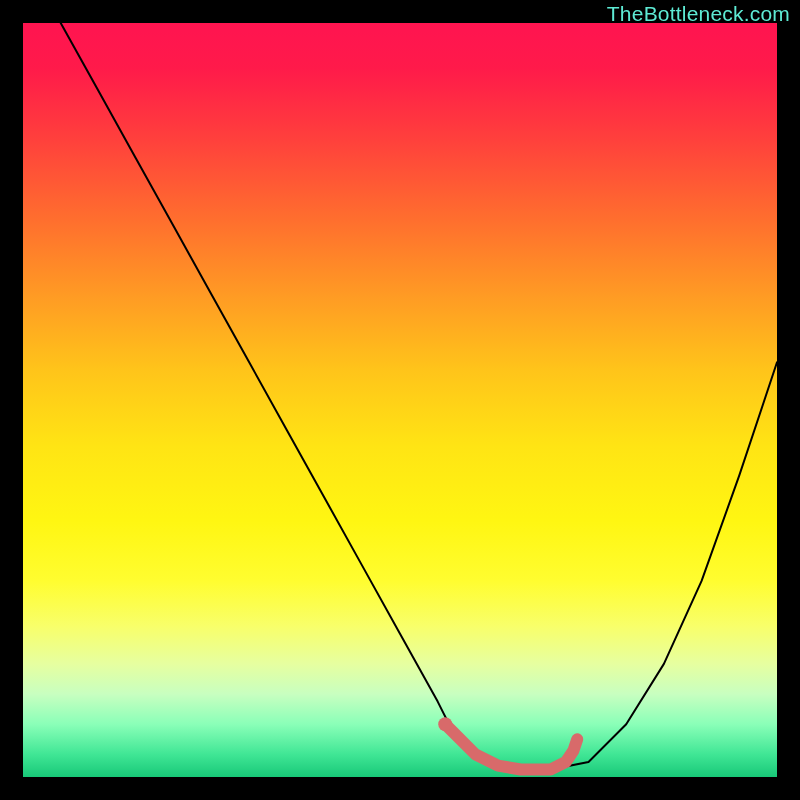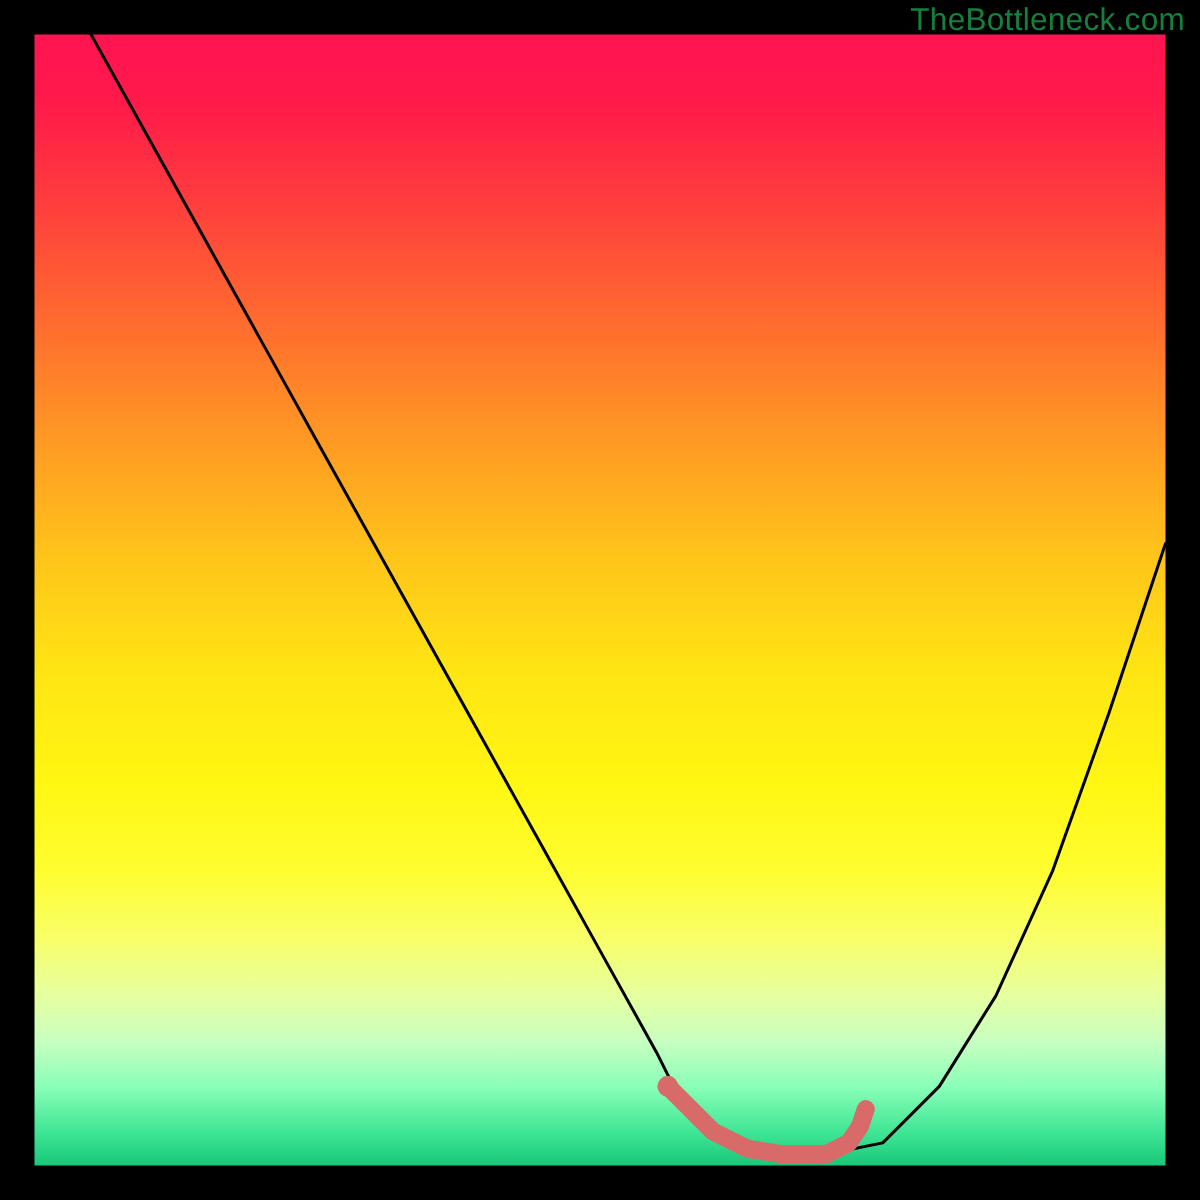--- a/index.html
+++ b/index.html
@@ -33,21 +33,21 @@
       #c8ffc0 89%,
       #8affb8 93%,
       #40e695 97%,
       #18c878 100%
     );
   }
   .watermark {
     position: absolute;
     top: 2px;
     right: 10px;
-    color: #15803d;
+    color: #5eead4;
     font-size: 21px;
     letter-spacing: 0.2px;
     font-weight: 400;
     user-select: none;
   }
   svg.curve {
     position: absolute;
     left: 0;
     top: 0;
     width: 754px;

